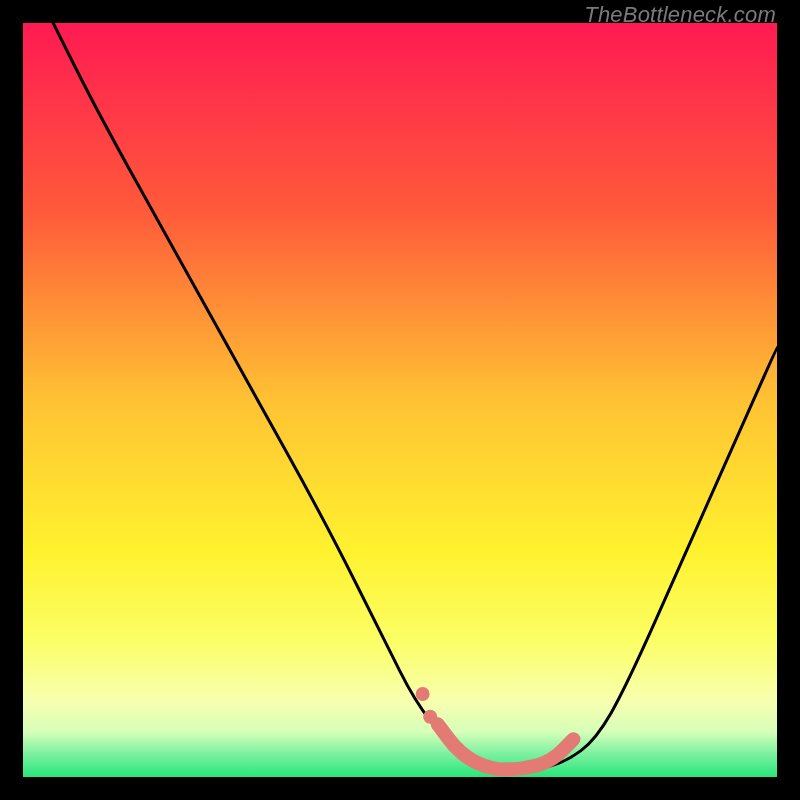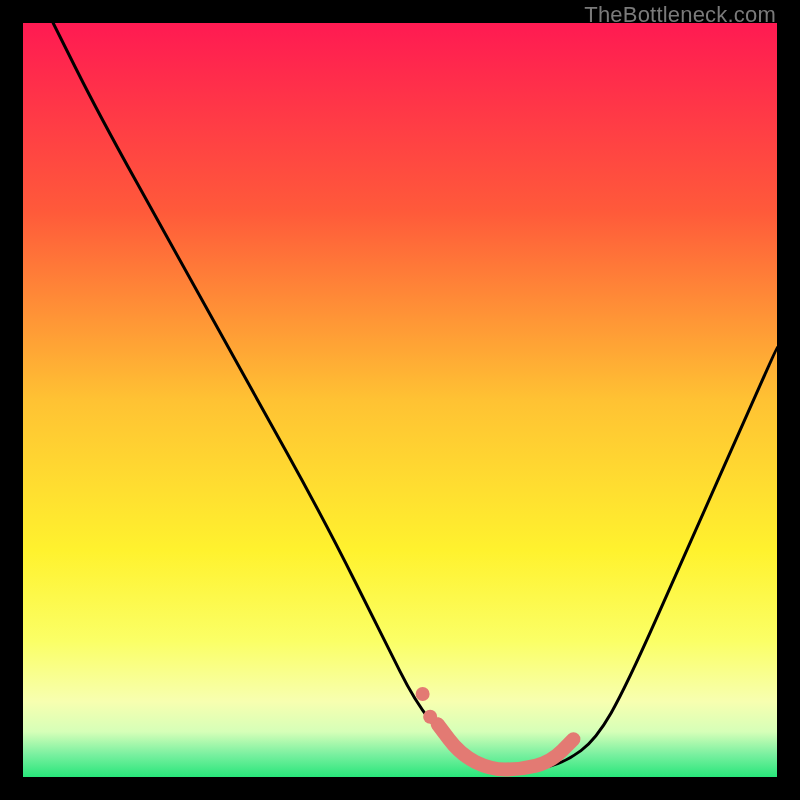--- a/index.html
+++ b/index.html
@@ -23,20 +23,21 @@
     inset: 0;
   }
   .watermark {
     position: absolute;
     top: 2px;
     right: 24px;
     color: #7a7a7a;
     font-size: 22px;
     font-weight: 500;
     letter-spacing: 0.2px;
+    font-style: italic;
   }
   svg.curve {
     position: absolute;
     inset: 0;
   }
 </style>
 </head>
 <body>
 
 <div class="frame">

